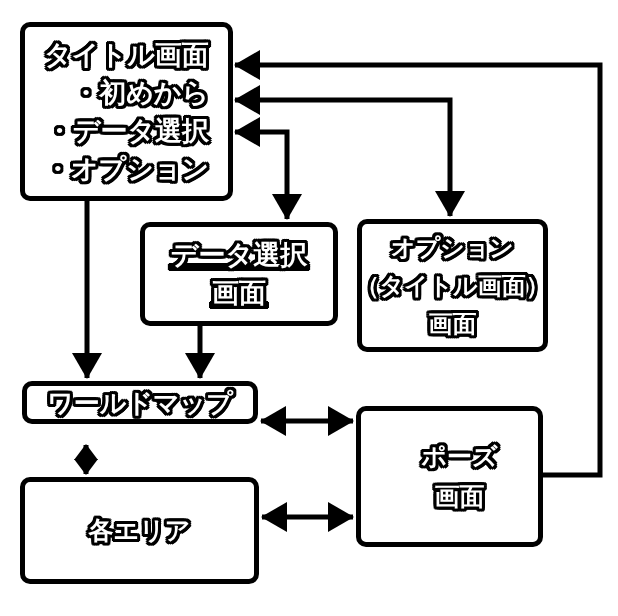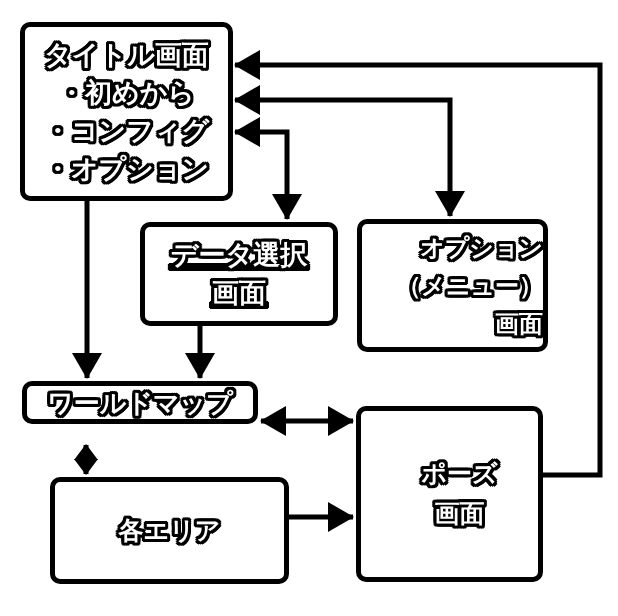--- a/index.html
+++ b/index.html
@@ -37,28 +37,28 @@
   .tline {
     font-weight: bold;
     color: #ffffff;
     white-space: nowrap;
     text-shadow:
       3px 0 0 #000, -3px 0 0 #000, 0 3px 0 #000, 0 -3px 0 #000,
       2px 2px 0 #000, -2px 2px 0 #000, 2px -2px 0 #000, -2px -2px 0 #000,
       3px 2px 0 #000, -3px 2px 0 #000, 3px -2px 0 #000, -3px -2px 0 #000,
       2px 3px 0 #000, -2px 3px 0 #000, 2px -3px 0 #000, -2px -3px 0 #000;
   }
-  .bullets { text-align: center; }
+  .bullets { text-align: right; }
   
   #box-title   { left: 20px;  top: 22px;  width: 213px; height: 179px; font-size: 27px; line-height: 38px; }
   #box-data    { left: 140px; top: 222px; width: 198px; height: 104px; font-size: 27px; line-height: 38px; text-decoration: underline; }
-  #box-config  { left: 357px; top: 219px; width: 191px; height: 133px; font-size: 24px; line-height: 38px; align-items: flex-end; }
+  #box-config  { left: 357px; top: 219px; width: 191px; height: 133px; font-size: 24px; line-height: 38px; }
   #box-world   { left: 22px;  top: 381px; width: 236px; height: 43px;  font-size: 26px; line-height: 38px; }
-  #box-pause   { left: 356px; top: 406px; width: 187px; height: 176px; font-size: 25px; line-height: 40px; padding-left: 20px; }
-  #box-area    { left: 20px;  top: 477px; width: 239px; height: 107px; font-size: 25px; line-height: 40px; margin-left: 30px; }
+  #box-pause   { left: 356px; top: 406px; width: 187px; height: 141px; font-size: 25px; line-height: 40px; padding-left: 20px; }
+  #box-area    { left: 20px;  top: 477px; width: 239px; height: 107px; font-size: 25px; line-height: 40px; }
 </style>
 </head>
 <body>
 
 <div class="canvas">
 
   <svg class="connectors" viewBox="0 0 618 616" xmlns="http://www.w3.org/2000/svg">
     <defs>
       <marker id="ah" markerWidth="26" markerHeight="30" refX="25" refY="15" orient="auto-start-reverse" markerUnits="userSpaceOnUse">
         <path d="M0,0 L26,15 L0,30 Z" fill="#000000"></path>
@@ -82,33 +82,33 @@
 
     <path class="edge" d="M 261,421 H 353" marker-start="url(#ah)" marker-end="url(#ah)"></path>
 
     <path class="edge" d="M 262,517 H 353" marker-start="url(#ah)" marker-end="url(#ah)"></path>
   </svg>
 
   <div class="box" id="box-title">
     <div class="tline">タイトル画面</div>
     <div class="bullets">
       <div class="tline">・初めから</div>
-      <div class="tline">・コンフィグ</div>
+      <div class="tline">・データ選択</div>
       <div class="tline">・オプション</div>
     </div>
   </div>
 
   <div class="box" id="box-data">
     <div class="tline">データ選択</div>
     <div class="tline">画面</div>
   </div>
 
   <div class="box" id="box-config">
     <div class="tline">オプション</div>
-    <div class="tline">（メニュー）</div>
+    <div class="tline">（タイトル画面）</div>
     <div class="tline">画面</div>
   </div>
 
   <div class="box" id="box-world">
     <div class="tline">ワールドマップ</div>
   </div>
 
   <div class="box" id="box-pause">
     <div class="tline">ポーズ</div>
     <div class="tline">画面</div>

